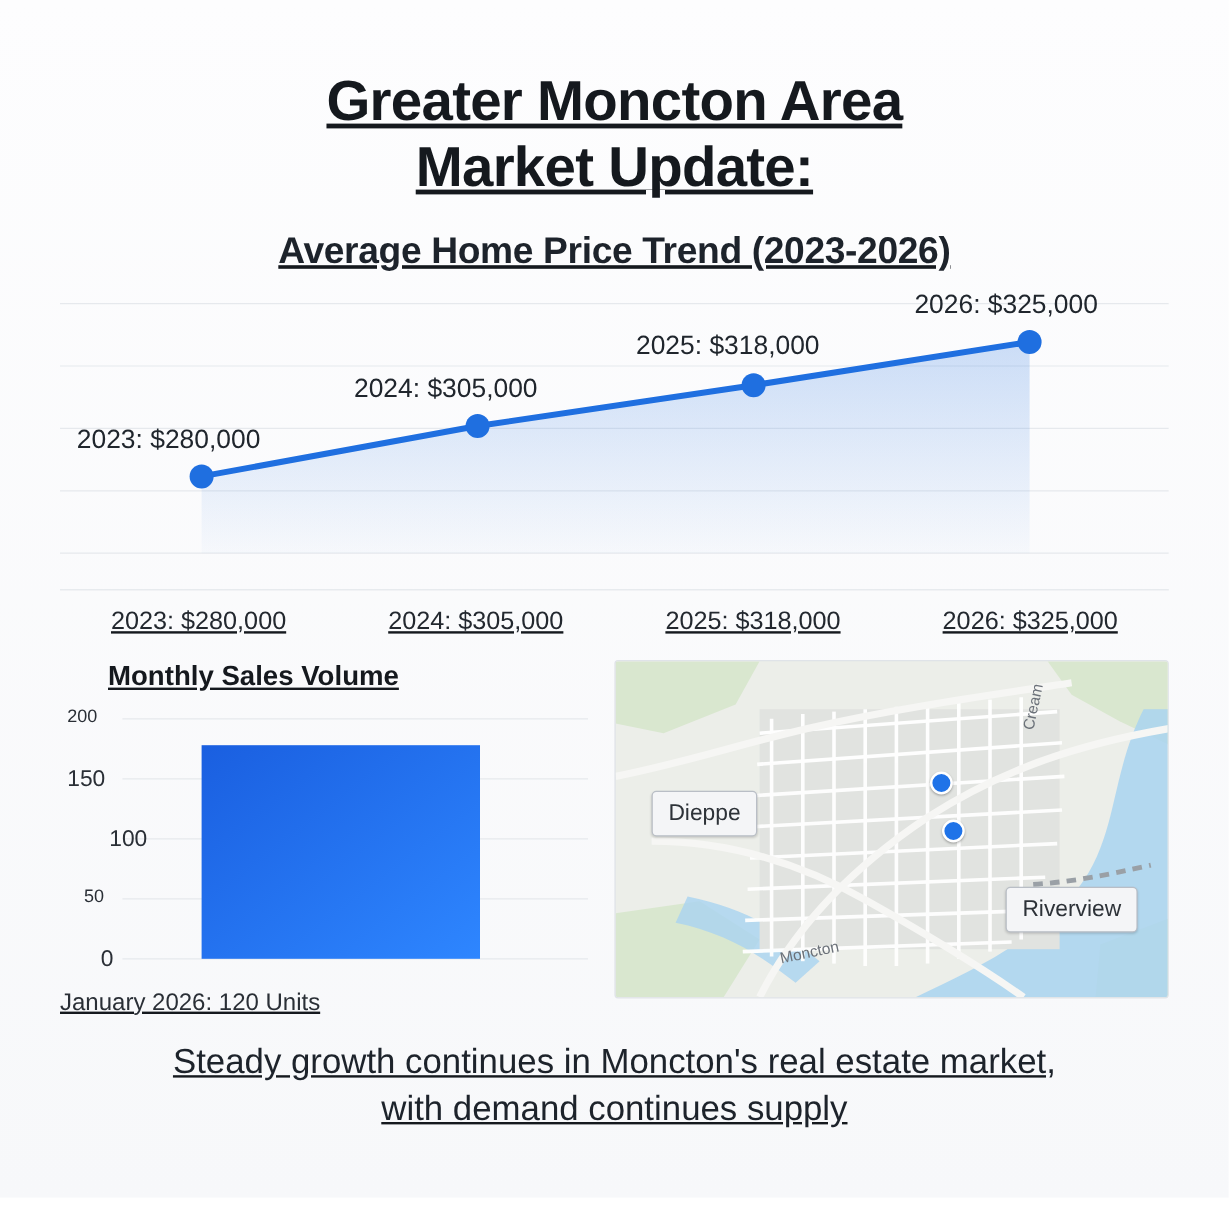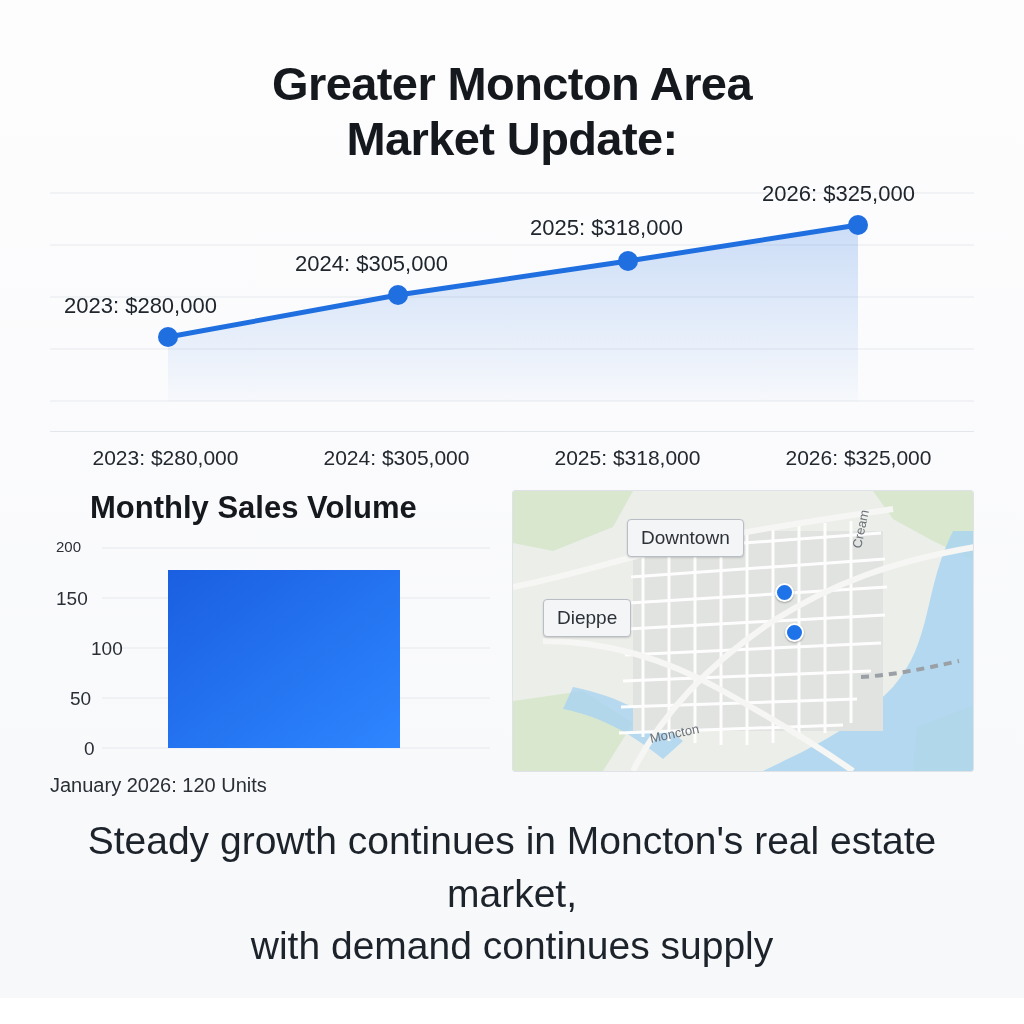--- a/index.html
+++ b/index.html
@@ -13,20 +13,21 @@
     font-family: "Liberation Sans", sans-serif;
     color: #15191e;
     overflow: hidden;
   }
   .page {
     position: relative;
     width: 1024px;
     height: 998px;
     background: linear-gradient(180deg, #fdfdfe 0%, #f7f8fa 100%);
     box-sizing: border-box;
+    text-decoration: underline;
   }
 
   
   .title {
     text-align: center;
     font-size: 47px;
     font-weight: bold;
     line-height: 1.18;
     letter-spacing: -0.6px;
     color: #15191e;
@@ -68,21 +69,21 @@
   .lower {
     display: flex;
     margin: 20px 50px 0 50px;
     gap: 22px;
   }
   .bar-panel {
     width: 440px;
     position: relative;
   }
   .bar-title {
-    font-size: 31px;
+    font-size: 23px;
     font-weight: bold;
     color: #15191e;
     margin-left: 40px;
     margin-bottom: 10px;
   }
   .bar-area {
     position: relative;
     height: 230px;
   }
   .bar-caption {
@@ -120,37 +121,38 @@
     height: 15px;
     border-radius: 50%;
     background: #1f73e8;
     border: 2px solid #ffffff;
     box-shadow: 0 1px 2px rgba(0,0,0,0.3);
   }
 
   
   .footer {
     text-align: center;
-    font-size: 39px;
+    font-size: 29px;
     color: #1d232b;
     line-height: 1.35;
     margin: 18px 60px 0 60px;
   }
   .footer .line { display: block; }
 </style>
 </head>
 <body>
 
 <div class="page">
 
   <div class="title">
     <span class="line">Greater Moncton Area</span>
     <span class="line">Market Update:</span>
   </div>
 
+  <div class="subtitle">Average Home Price Trend (2023-2026)</div>
 
   <div class="linechart-wrap">
     <svg width="924" height="240" viewBox="0 0 924 240">
 
       <g stroke="#e6e9ed" stroke-width="1">
         <line x1="0" y1="8" x2="924" y2="8"></line>
         <line x1="0" y1="60" x2="924" y2="60"></line>
         <line x1="0" y1="112" x2="924" y2="112"></line>
         <line x1="0" y1="164" x2="924" y2="164"></line>
         <line x1="0" y1="216" x2="924" y2="216"></line>
@@ -202,21 +204,21 @@
             <linearGradient id="barGrad" x1="0" y1="0" x2="1" y2="1">
               <stop offset="0%" stop-color="#1a5fe0"></stop>
               <stop offset="100%" stop-color="#2e86ff"></stop>
             </linearGradient>
           </defs>
           <rect x="118" y="34" width="232" height="178" fill="url(#barGrad)"></rect>
         </svg>
         <div style="position:absolute; left:6px; top:2px; font-size:15px; color:#2a2f36;">200</div>
         <div style="position:absolute; left:6px; top:52px; font-size:19px; color:#2a2f36;">150</div>
         <div style="position:absolute; left:6px; top:102px; font-size:19px; color:#2a2f36;margin-left:35px;">100</div>
-        <div style="position:absolute; left:20px; top:152px; font-size:19px; color:#2a2f36;">50</div>
+        <div style="position:absolute; left:20px; top:152px; font-size:15px; color:#2a2f36;">50</div>
         <div style="position:absolute; left:34px; top:202px; font-size:19px; color:#2a2f36;">0</div>
       </div>
       <div class="bar-caption">January 2026: 120 Units</div>
     </div>
 
     <div class="map-panel">
       <svg width="462" height="280" viewBox="0 0 462 280">
         <rect x="0" y="0" width="462" height="280" fill="#eceee9"></rect>
 
         <path d="M0 0 H120 L100 36 L40 60 L0 52 Z" fill="#d9e7cf"></path>
@@ -259,22 +261,22 @@
           <path d="M348 186 C380 184, 410 178, 446 170"></path>
         </g>
 
         <text x="348" y="58" font-size="13" fill="#6b7179" font-family="Liberation Sans, sans-serif" transform="rotate(-78 348 58)">Cream</text>
         <text x="138" y="252" font-size="13" fill="#6b7179" font-family="Liberation Sans, sans-serif" transform="rotate(-12 138 252)">Moncton</text>
       </svg>
 
       <div class="map-dot" style="left:262px; top:92px;"></div>
       <div class="map-dot" style="left:272px; top:132px;"></div>
 
-      <div class="map-label" style="left:114px; top:28px;">Downtown</div>
       <div class="map-label" style="left:30px; top:108px;">Dieppe</div>
+      <div class="map-label" style="left:325px; top:188px;">Riverview</div>
     </div>
   </div>
 
   <div class="footer">
     <span class="line">Steady growth continues in Moncton's real estate market,</span>
     <span class="line">with demand continues supply</span>
   </div>
 
 </div>
 

